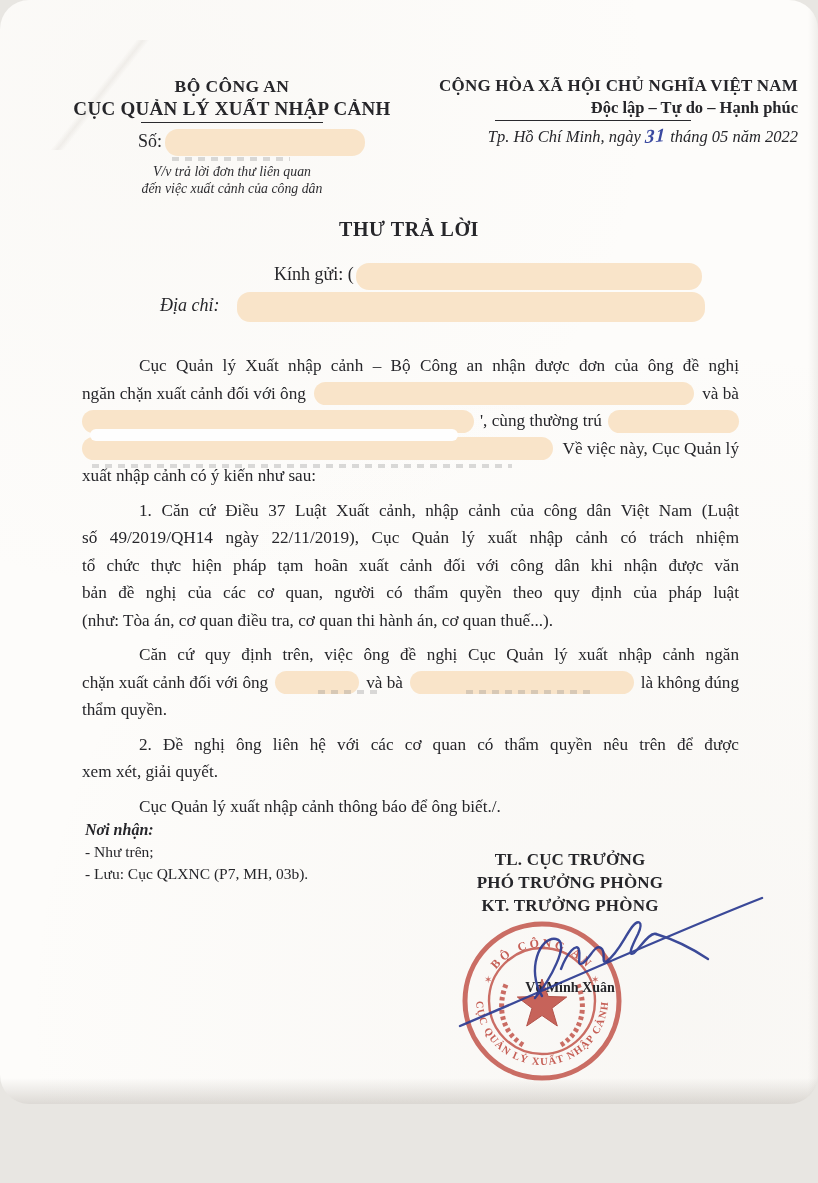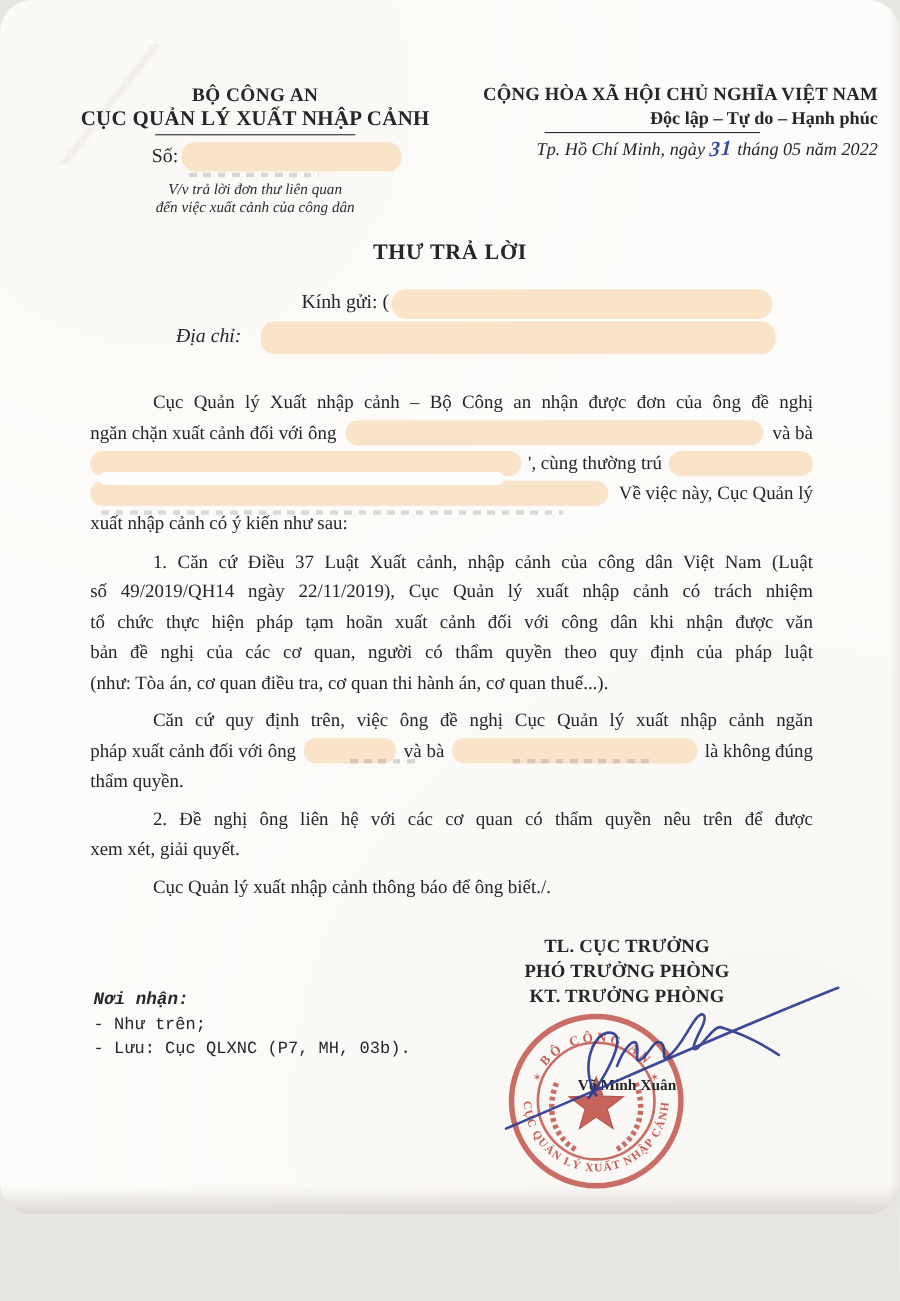--- a/index.html
+++ b/index.html
@@ -52,21 +52,21 @@
   .jl{text-align:justify;text-align-last:justify;white-space:normal;}
   .ind{text-indent:57px;}
   .flexln{display:flex;align-items:flex-start;}
   .flexln .bx{background:#f9e4c9;border-radius:12px;height:23px;align-self:center;margin-top:1px;}
   .grow{flex:1 1 auto;}
   .whitepill{position:absolute;background:#fefefe;border-radius:7px;}
   .ghost{position:absolute;height:4px;opacity:.3;filter:blur(.6px);
     background:repeating-linear-gradient(90deg,#8a8a8a 0 7px, transparent 7px 13px);}
 
   
-  .noinhan{position:absolute;left:85px;top:898px;font-size:15.5px;line-height:22px;font-family:Liberation Mono, monospace;}
+  .noinhan{position:absolute;left:85px;top:819px;font-size:15.5px;line-height:22px;}
   .noinhan .lbl{font-weight:bold;font-style:italic;font-size:16px;}
   .signblock{position:absolute;left:420px;top:848px;width:300px;text-align:center;
     font-size:17px;font-weight:bold;line-height:23px;letter-spacing:.2px;}
   .signer{position:absolute;left:420px;top:980px;width:300px;text-align:center;
     font-size:14px;font-weight:bold;z-index:5;}
   .sealwrap{position:absolute;left:460px;top:919px;width:164px;height:164px;z-index:2;}
   .sigwrap{position:absolute;left:430px;top:876px;width:360px;height:176px;z-index:6;}
 </style>
 </head>
 <body>
@@ -135,21 +135,21 @@
       <div class="jl ind">1. Căn cứ Điều 37 Luật Xuất cảnh, nhập cảnh của công dân Việt Nam (Luật</div>
       <div class="jl">số 49/2019/QH14 ngày 22/11/2019), Cục Quản lý xuất nhập cảnh có trách nhiệm</div>
       <div class="jl">tổ chức thực hiện pháp tạm hoãn xuất cảnh đối với công dân khi nhận được văn</div>
       <div class="jl">bản đề nghị của các cơ quan, người có thẩm quyền theo quy định của pháp luật</div>
       <div class="ln">(như: Tòa án, cơ quan điều tra, cơ quan thi hành án, cơ quan thuế...).</div>
     </div>
 
     <div class="para">
       <div class="jl ind">Căn cứ quy định trên, việc ông đề nghị Cục Quản lý xuất nhập cảnh ngăn</div>
       <div class="flexln">
-        <span>pháp xuất cảnh đối với ông</span>
+        <span>chặn xuất cảnh đối với ông</span>
         <span class="bx" style="width:84px;margin:0 7px;"></span>
         <span>và bà</span>
         <span class="bx grow" style="margin:0 7px;"></span>
         <span style="white-space:nowrap;">là không đúng</span>
       </div>
       <div class="ln">thẩm quyền.</div>
     </div>
 
     <div class="para">
       <div class="jl ind">2. Đề nghị ông liên hệ với các cơ quan có thẩm quyền nêu trên để được</div>

